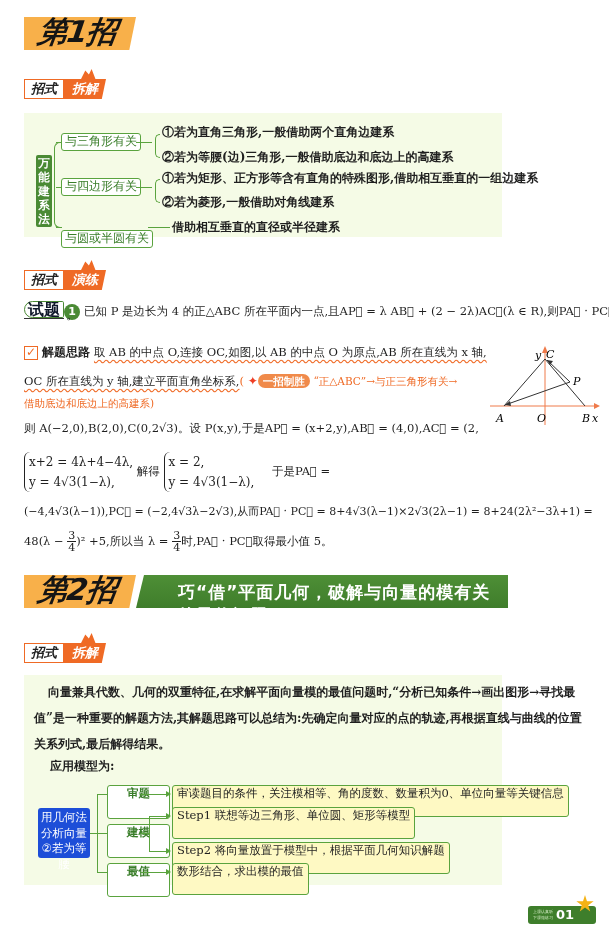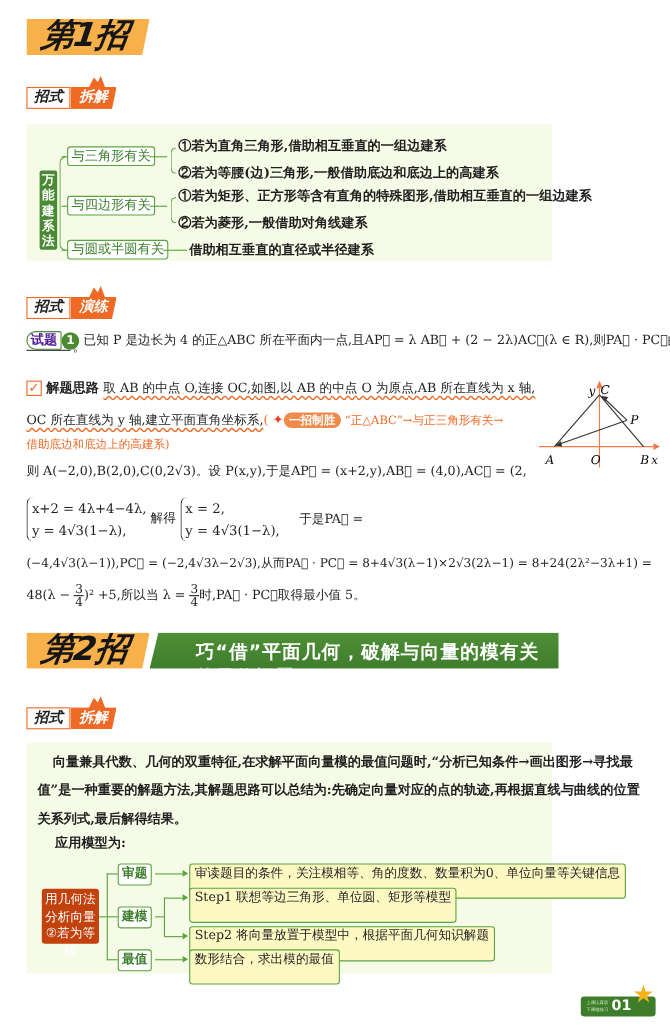--- a/index.html
+++ b/index.html
@@ -31,39 +31,39 @@
   .root-v { position: absolute; left: 36px; top: 155px; width: 16px; height: 72px; background: #4a8a34; border-radius: 2px; color: #fff; font-family: "DejaVu Sans", sans-serif; font-size: 11.5px; font-weight: bold; line-height: 14px; text-align: center; padding-top: 1px; }
   .root-v span { display: block; }
   .node { position: absolute; border: 1.3px solid #5aa33e; border-radius: 3px; background: #fff; color: #3a7e2a; font-family: "DejaVu Sans", sans-serif; font-size: 12px; height: 18px; line-height: 15px; padding: 0 3px; white-space: nowrap; }
   .leaf { position: absolute; font-size: 12px; color: #1f1f1f; white-space: nowrap; font-weight: bold; }
   .line { position: absolute; background: #5aa33e; }
   .brace { position: absolute; border: 1.2px solid #5aa33e; border-right: none; border-radius: 6px 0 0 6px; }
 
   
   .t { position: absolute; font-size: 12.5px; color: #1f1f1f; white-space: nowrap; }
   .orange { color: #ef6a25; }
-  .pill-q { display: inline-block; border: 1.3px solid #4a8a34; border-radius: 10px 2px 2px 10px; color: #4c1d95; font-family: "DejaVu Sans", sans-serif; font-weight: bold; font-size: 12px; padding: 0 3px; line-height: 15px; text-align: center; }
+  .pill-q { display: inline-block; border: 1.3px solid #4a8a34; border-radius: 10px 2px 2px 10px; color: #0f172a; font-family: "DejaVu Sans", sans-serif; font-weight: bold; font-size: 16px; padding: 0 3px; line-height: 15px; text-align: center; }
   .num-q { display: inline-block; width: 16px; height: 16px; border-radius: 50%; background: #4a8a34; color: #fff; text-align: center; font-family: "DejaVu Sans", sans-serif; font-weight: bold; font-size: 11px; line-height: 16px; }
   .chk { display: inline-block; width: 14px; height: 14px; border: 1.5px solid #ef6a25; color: #ef6a25; font-size: 12px; line-height: 11px; text-align: center; font-weight: bold; font-family: "DejaVu Sans", sans-serif; }
   .sol-lbl { font-family: "DejaVu Sans", sans-serif; font-weight: bold; font-size: 12px; color: #222; }
   .wavy { text-decoration: underline wavy #ef6a25; text-underline-offset: 3px; }
   .trick { display: inline-block; background: #f08a4a; color: #fff; border-radius: 9px; font-family: "DejaVu Sans", sans-serif; font-weight: bold; font-size: 10.5px; padding: 0 5px; line-height: 14px; }
   .star { color: #ef3e25; font-size: 12px; }
   .blank { position: absolute; left: 24px; top: 318px; width: 40px; border-bottom: 1px solid #333; }
   .frac { display: inline-block; vertical-align: middle; text-align: center; font-size: 11px; line-height: 11px; }
   .frac span { display: block; }
   .frac .n { border-bottom: 1px solid #222; padding: 0 1px; }
   .sys { display: inline-block; vertical-align: middle; border-left: 1.2px solid #222; border-radius: 6px 0 0 6px; padding-left: 4px; font-size: 12px; line-height: 20px; }
 
   
   #panel2 { left: 24px; top: 675px; width: 478px; height: 210px; }
   .p2 { position: absolute; font-size: 12.5px; color: #1f1f1f; white-space: nowrap; font-weight: bold; }
-  .root-box { position: absolute; left: 38px; top: 808px; width: 52px; height: 50px; background: #c2410c; border-radius: 3px; color: #fff; font-family: "DejaVu Sans", sans-serif; font-size: 11.5px; line-height: 15.5px; text-align: center; padding-top: 2px; }
+  .root-box { position: absolute; left: 38px; top: 808px; width: 52px; height: 50px; background: #1d4ed8; border-radius: 3px; color: #fff; font-family: "DejaVu Sans", sans-serif; font-size: 11.5px; line-height: 15.5px; text-align: center; padding-top: 2px; }
   .root-box span { display: block; }
-  .n2 { position: absolute; border: 1.3px solid #5aa33e; border-radius: 3px; background: #fff; color: #3a7e2a; font-family: "DejaVu Sans", sans-serif; font-size: 11.5px; height: 20px; line-height: 15px; padding: 0 3px; font-weight: bold; }
+  .n2 { position: absolute; border: 1.3px solid #5aa33e; border-radius: 3px; background: #fff; color: #3a7e2a; font-family: "DejaVu Sans", sans-serif; font-size: 11.5px; height: 34px; line-height: 15px; padding: 0 19px; font-weight: bold; }
   .b2 { position: absolute; border: 1.3px solid #5aa33e; border-radius: 3px; background: #fef9c3; color: #1f1f1f; font-size: 11.5px; height: 32px; line-height: 15px; padding: 0 4px; white-space: nowrap; font-weight: normal; }
   .arrow-head { position: absolute; width: 0; height: 0; border-top: 3px solid transparent; border-bottom: 3px solid transparent; border-left: 5px solid #5aa33e; }
 
   
   .page-badge { position: absolute; left: 528px; top: 906px; width: 68px; height: 18px; background: #3e7e2b; border-radius: 3px; }
   .page-badge .tiny { position: absolute; left: 5px; top: 3px; font-family: "DejaVu Sans", sans-serif; font-size: 4px; color: #cfe8c0; line-height: 6px; }
   .page-badge .pn { position: absolute; left: 28px; top: 1px; font-family: "DejaVu Sans", sans-serif; font-weight: bold; font-size: 13px; color: #fff; }
   .mascot { position: absolute; left: 576px; top: 895px; width: 18px; height: 18px; background: #f5b316; clip-path: polygon(50% 0, 61% 35%, 98% 35%, 68% 57%, 79% 91%, 50% 70%, 21% 91%, 32% 57%, 2% 35%, 39% 35%); }
 </style>
 </head>
@@ -91,30 +91,30 @@
 </div>
 
 <div class="brace" style="left:54px; top:142px; width:6px; height:86px;"></div>
 <div class="line" style="left:56px; top:142px; width:6px; height:1.2px;"></div>
 <div class="line" style="left:56px; top:187px; width:6px; height:1.2px;"></div>
 <div class="line" style="left:56px; top:227px; width:6px; height:1.2px;"></div>
 
 <div class="node" style="left:61px; top:133px;">与三角形有关</div>
 <div class="line" style="left:136px; top:142px; width:16px; height:1.2px;"></div>
 <div class="brace" style="left:155px; top:134px; width:5px; height:24px;"></div>
-<div class="leaf" style="left:162px; top:124px;">①若为直角三角形,借助相互垂直的一组边建系</div>
+<div class="leaf" style="left:162px; top:124px;">①若为直角三角形,一般借助两个直角边建系</div>
 <div class="leaf" style="left:162px; top:149px;">②若为等腰(边)三角形,一般借助底边和底边上的高建系</div>
 
 <div class="node" style="left:61px; top:178px;">与四边形有关</div>
 <div class="line" style="left:136px; top:187px; width:16px; height:1.2px;"></div>
 <div class="brace" style="left:155px; top:179px; width:5px; height:24px;"></div>
 <div class="leaf" style="left:162px; top:170px;">①若为矩形、正方形等含有直角的特殊图形,借助相互垂直的一组边建系</div>
 <div class="leaf" style="left:162px; top:194px;">②若为菱形,一般借助对角线建系</div>
 
-<div class="node" style="left:61px; top:218px;">与圆或半圆有关</div>
+<div class="node" style="left:61px; top:230px;">与圆或半圆有关</div>
 <div class="line" style="left:148px; top:227px; width:22px; height:1.2px;"></div>
 <div class="leaf" style="left:172px; top:219px;">借助相互垂直的直径或半径建系</div>
 
 <div class="sect" id="sect2">
   <div class="peak"></div>
   <div class="k1">招式</div>
   <div class="k2">演练</div>
 </div>
 
 <div class="t" style="left:24px; top:301px;">

